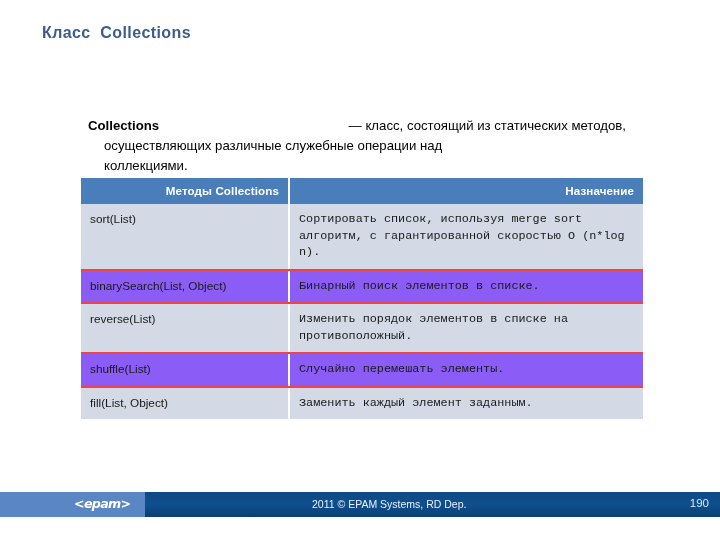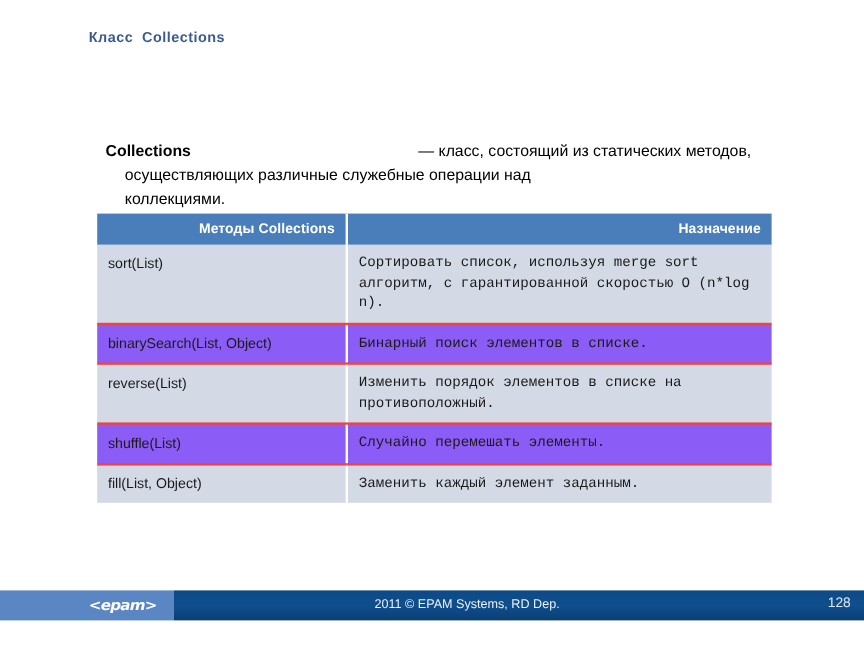--- a/index.html
+++ b/index.html
@@ -21,26 +21,25 @@
     width: 720px;
     height: 540px;
     background: #ffffff;
   }
 
   
   .slide-title {
     position: absolute;
     left: 42px;
     top: 24px;
-    font-size: 12px;
+    font-size: 16px;
     font-weight: bold;
     color: #3d5c8e;
     letter-spacing: 0.4px;
     white-space: pre;
-    margin-left: 32px;
   }
 
   
   .body-block {
     position: absolute;
     left: 72px;
     top: 100px;
     width: 570px;
   }
   .body-para {
@@ -227,17 +226,17 @@
       </tr>
     </tbody>
   </table>
 
   <div class="footer">
     <div class="footer-left">
       <div class="epam-logo">&lt;epam&gt;</div>
     </div>
     <div class="footer-right">
       <div class="footer-copy">2011 © EPAM Systems, RD Dep.</div>
-      <div class="page-num">128</div>
+      <div class="page-num">190</div>
     </div>
   </div>
 
 </div>
 
 </body></html>

